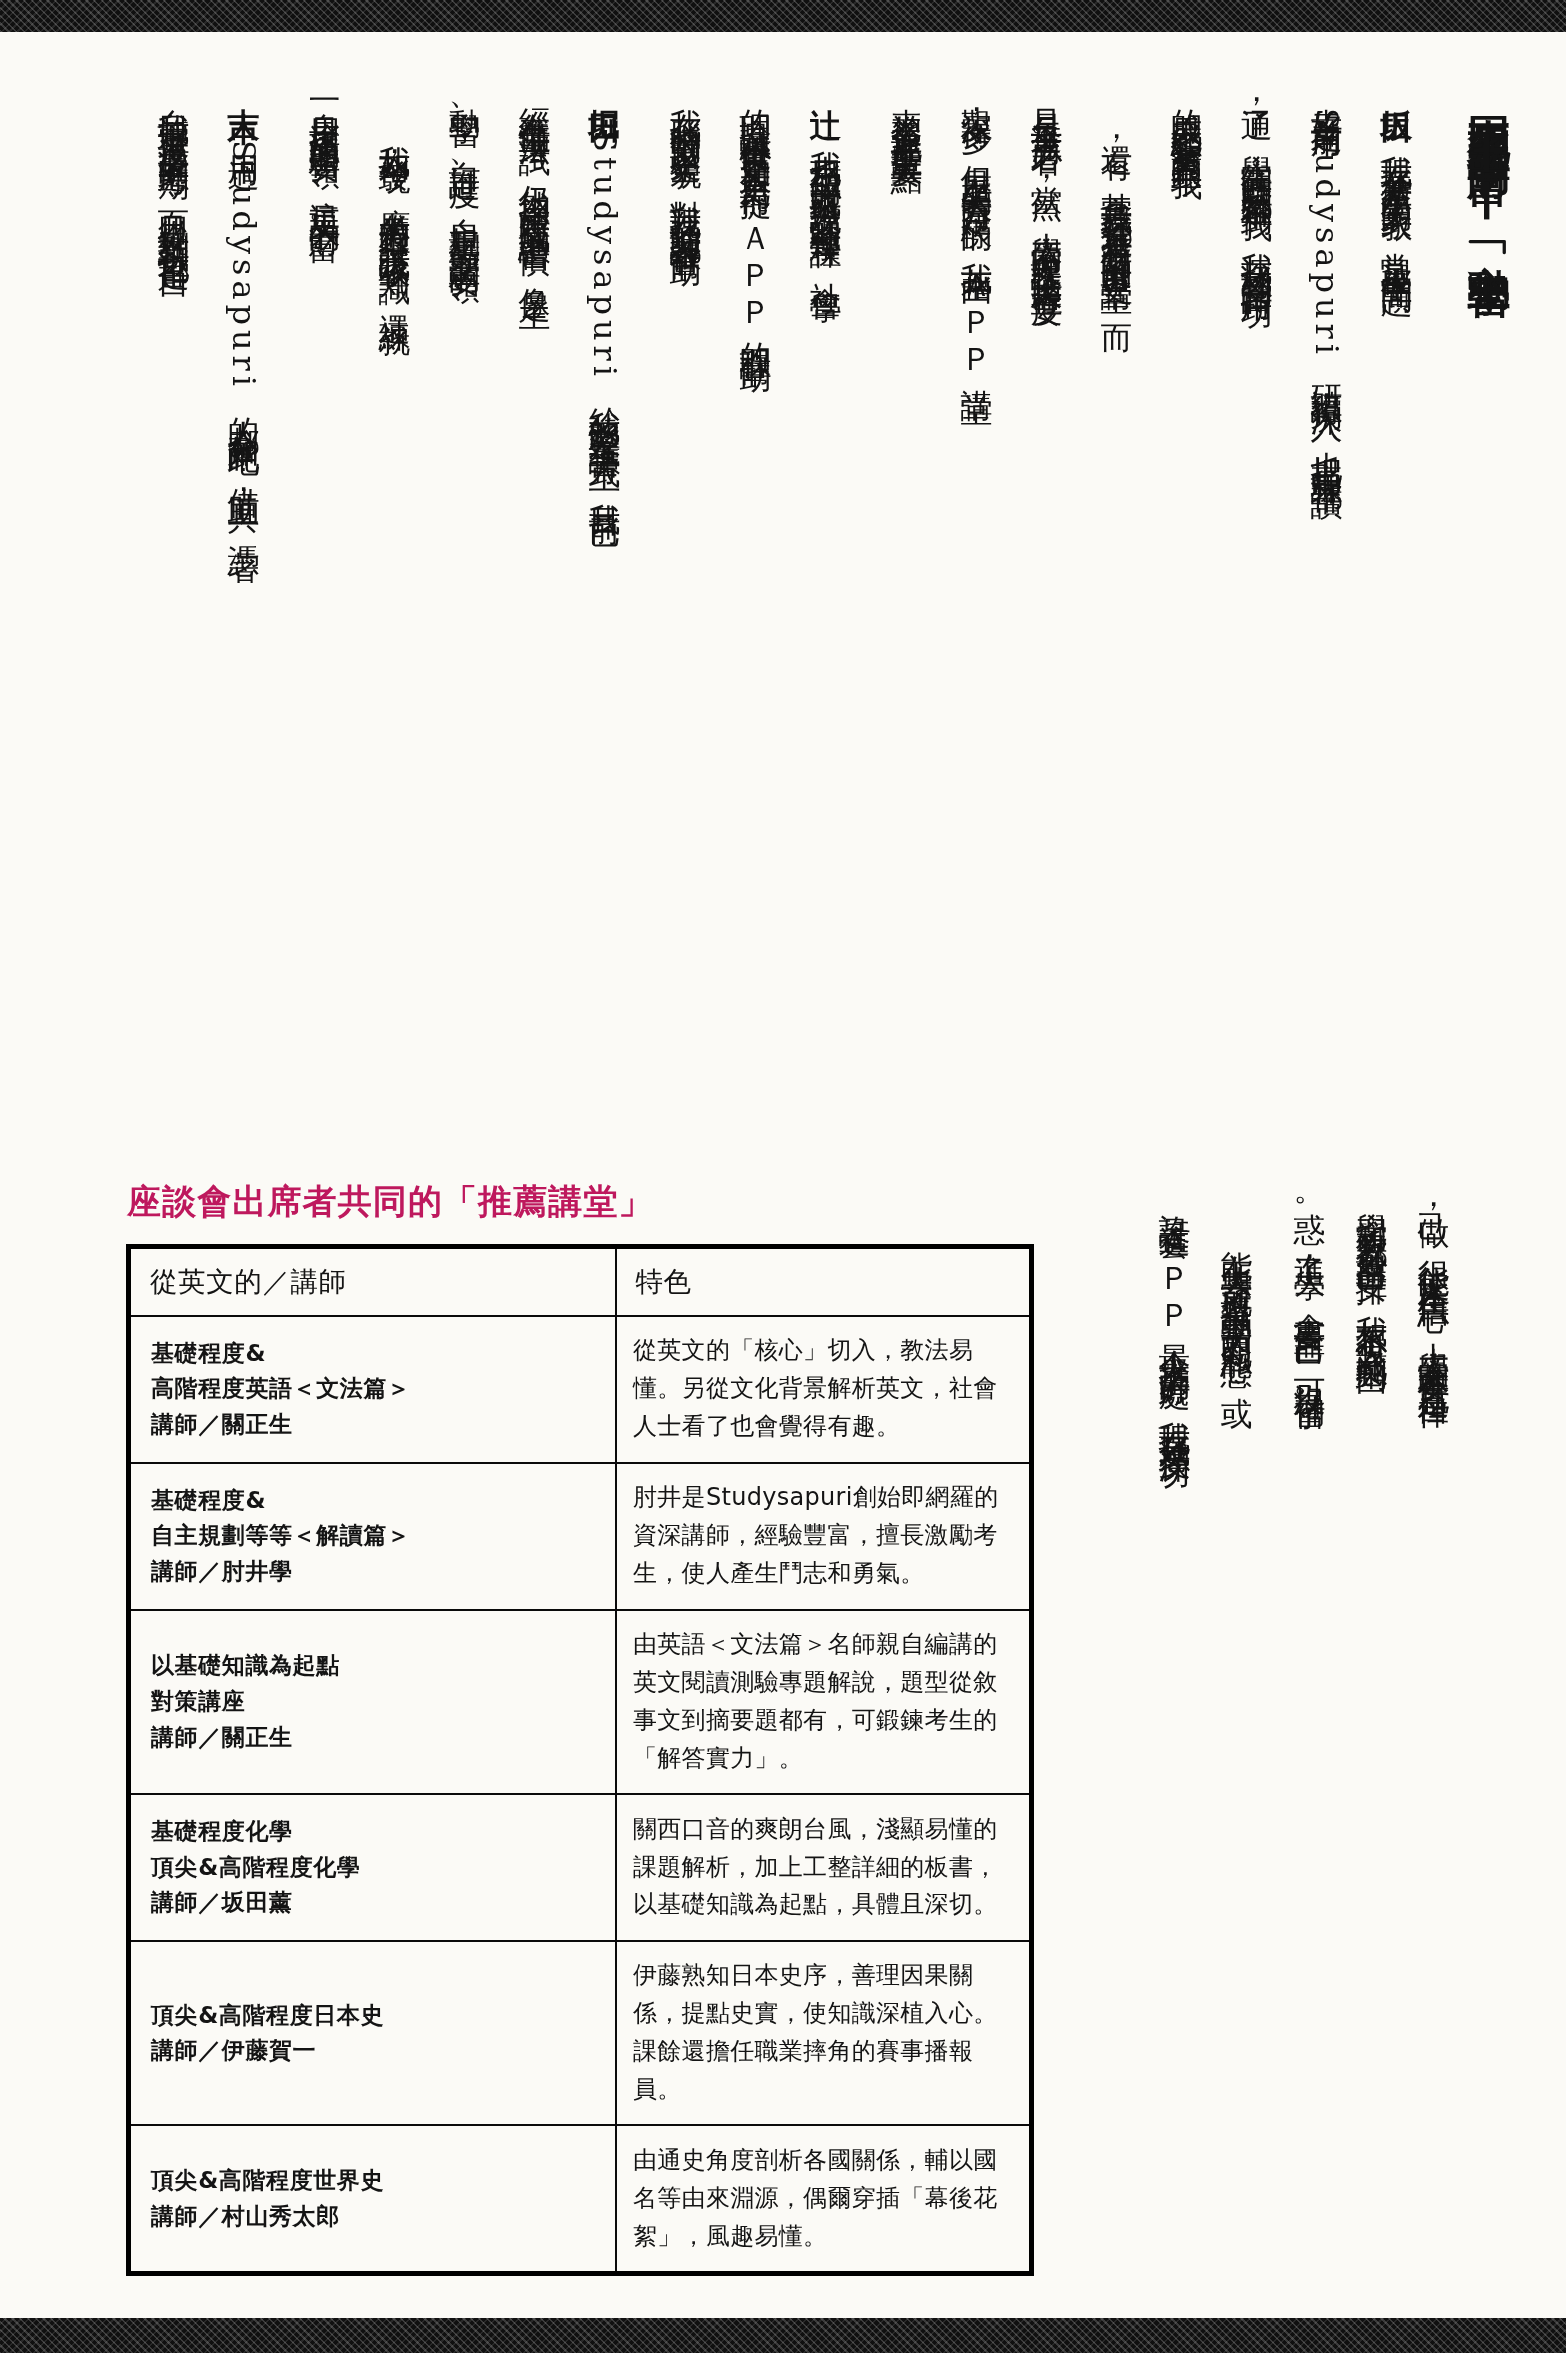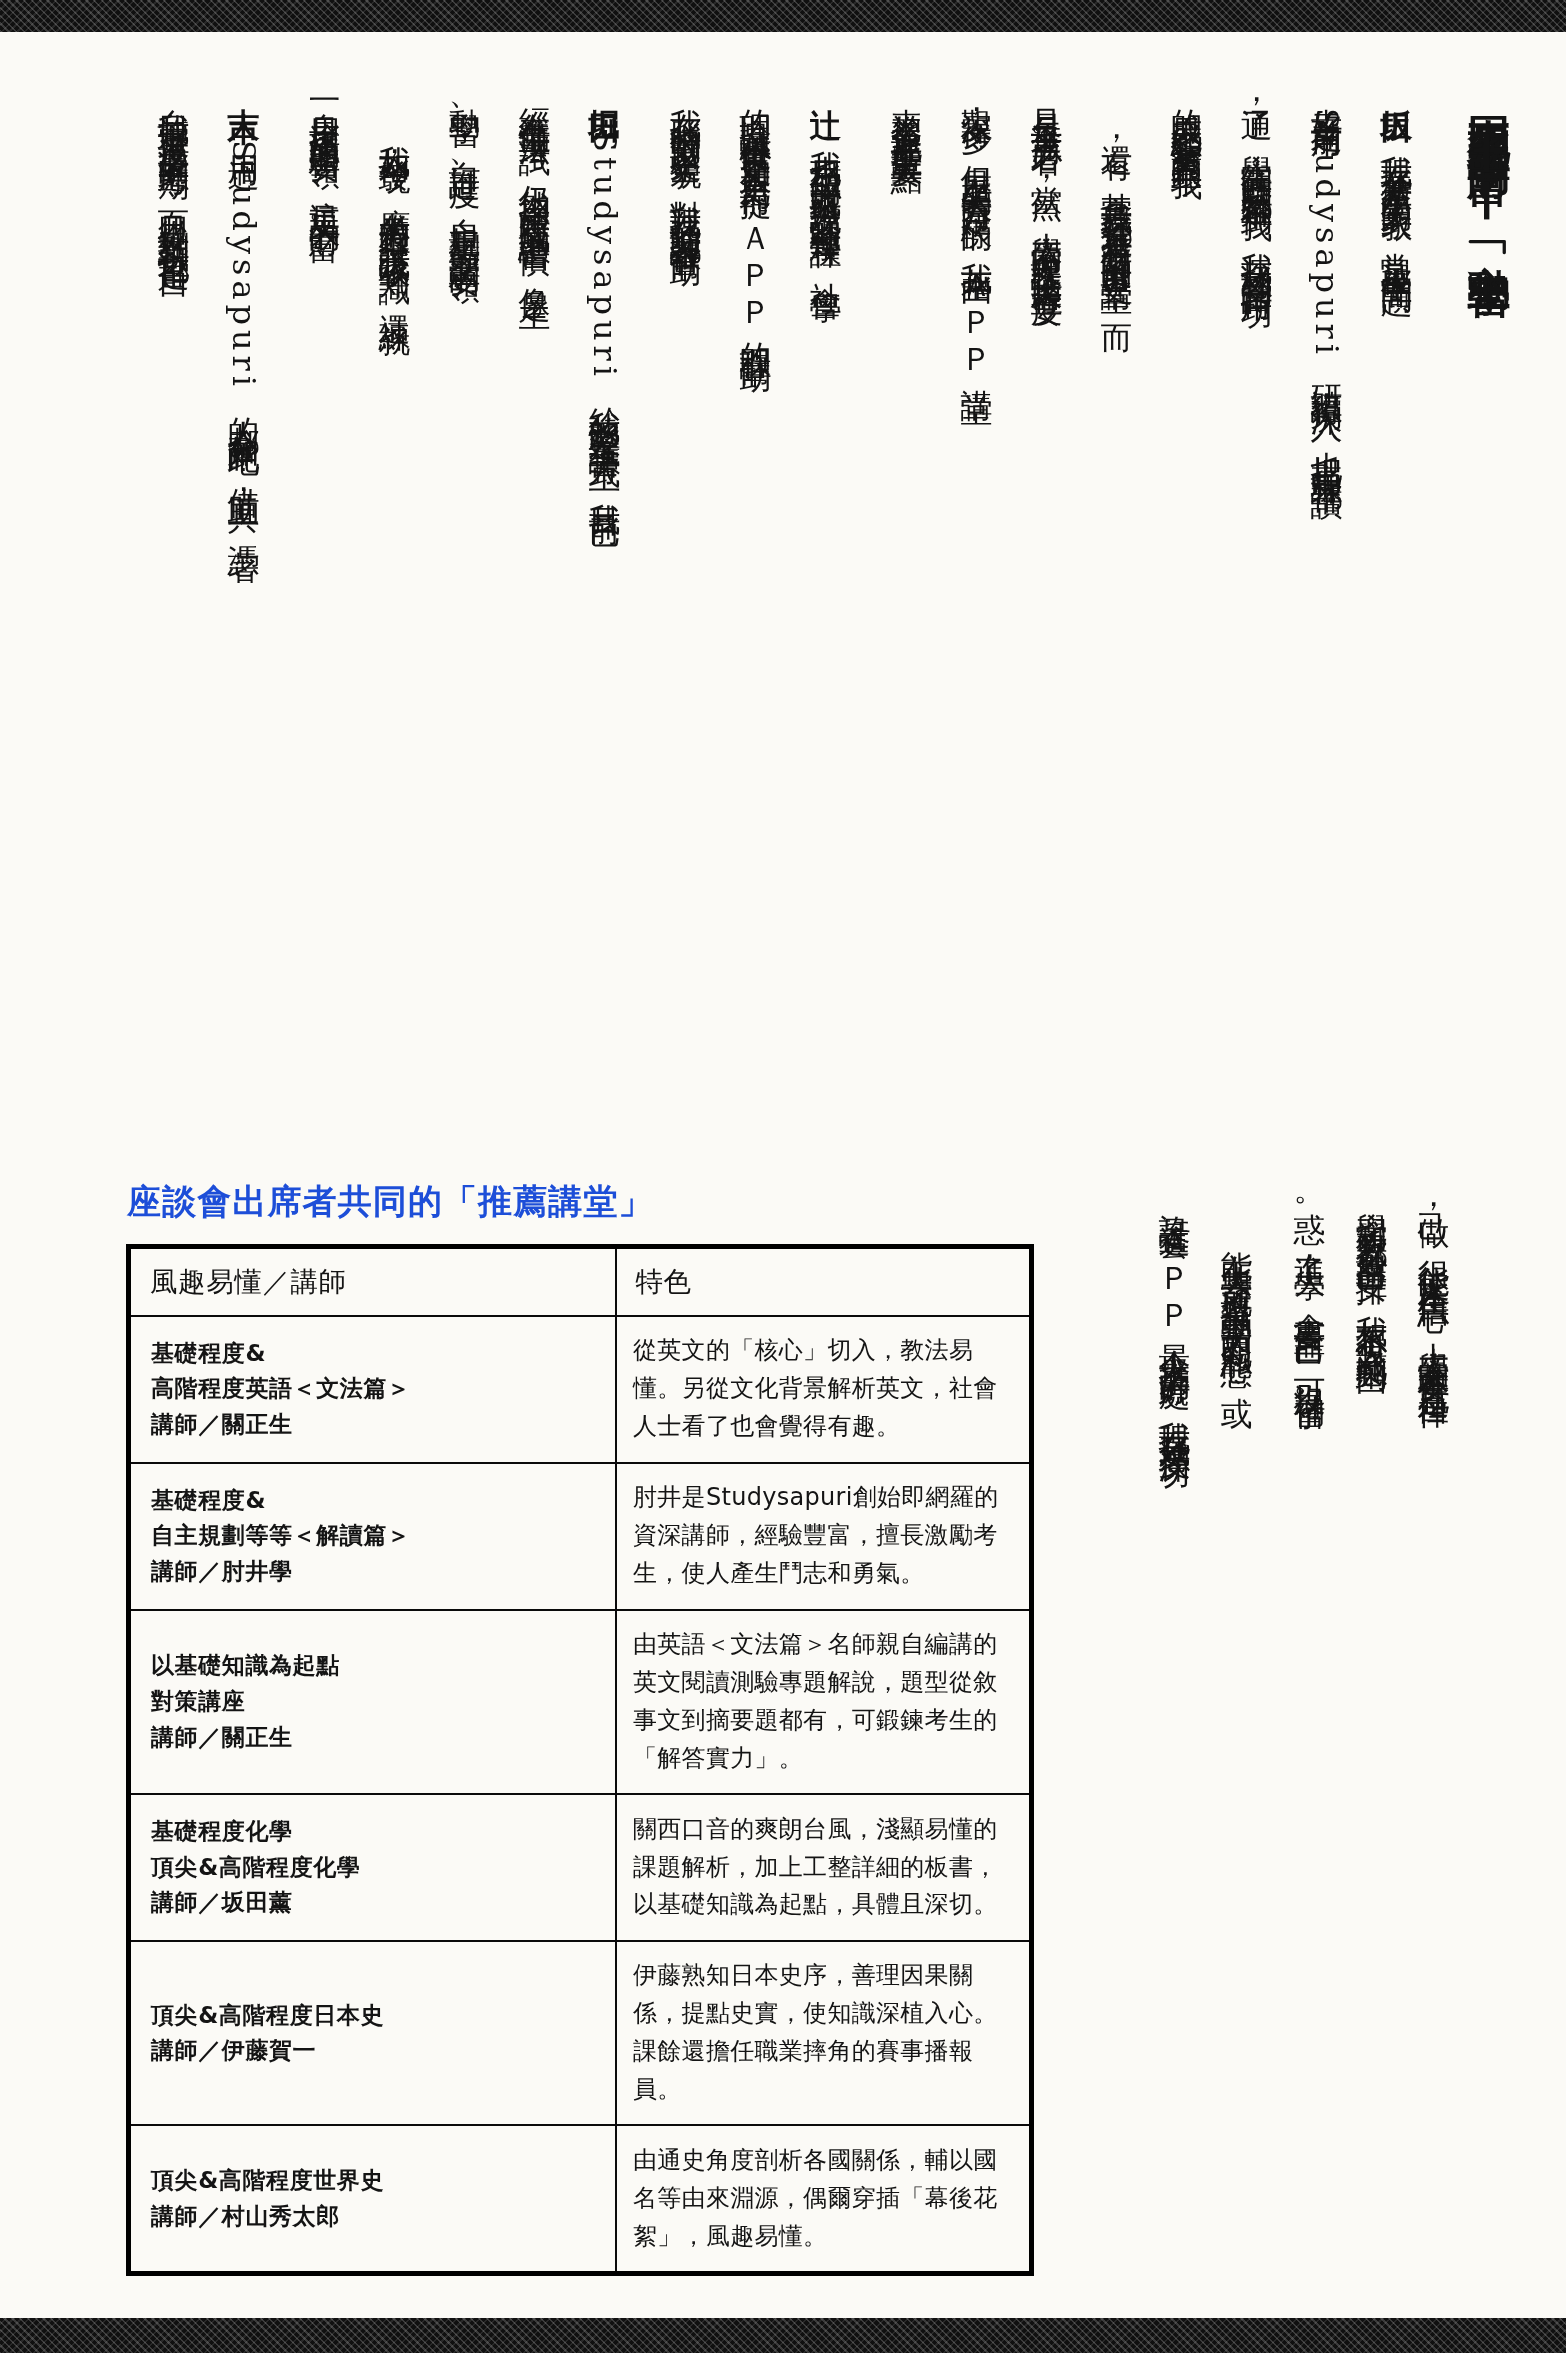--- a/index.html
+++ b/index.html
@@ -35,21 +35,21 @@
     font-family:"DejaVu Sans","Liberation Sans",sans-serif;
   }
   .vcol.gap{margin-right:11px;}
   .spk{font-family:"DejaVu Sans","Liberation Sans",sans-serif;font-weight:700;}
 
   
   #table-wrap{position:absolute;left:126px;top:1179px;width:908px;}
   #tbl-title{
     margin:0 0 19px 1.1px;
     font-family:"DejaVu Sans","Liberation Sans",sans-serif;
-    font-weight:700;font-size:34px;letter-spacing:1.1px;color:#1d4ed8;
+    font-weight:700;font-size:34px;letter-spacing:1.1px;color:#be185d;
   }
   table#lect{
     border-collapse:collapse;width:100%;table-layout:fixed;
     border:5.5px solid #000;background:#fbfaf6;
     font-family:"DejaVu Sans","Liberation Sans",sans-serif;
   }
   #lect th,#lect td{border:2.2px solid #0a0a0a;vertical-align:middle;text-align:left;}
   #lect col.c-topic{width:487px;}
   #lect thead th{
     height:57px;font-size:27.5px;font-weight:500;letter-spacing:0.6px;
@@ -102,21 +102,21 @@
 
   <div id="table-wrap">
     <h2 id="tbl-title">座談會出席者共同的「推薦講堂」</h2>
     <table id="lect">
       <colgroup>
           <col class="c-topic">
           <col class="c-feature">
         </colgroup>
       <thead>
         <tr>
-          <th>風趣易懂／講師</th>
+          <th>從英文的／講師</th>
           <th>特色</th>
         </tr>
       </thead>
       <tbody id="lect-body">
           <tr>
             <td class="topic">
               <div>基礎程度&amp;</div>
               <div>高階程度英語＜文法篇＞</div>
               <div>講師／關正生</div>
             </td>

